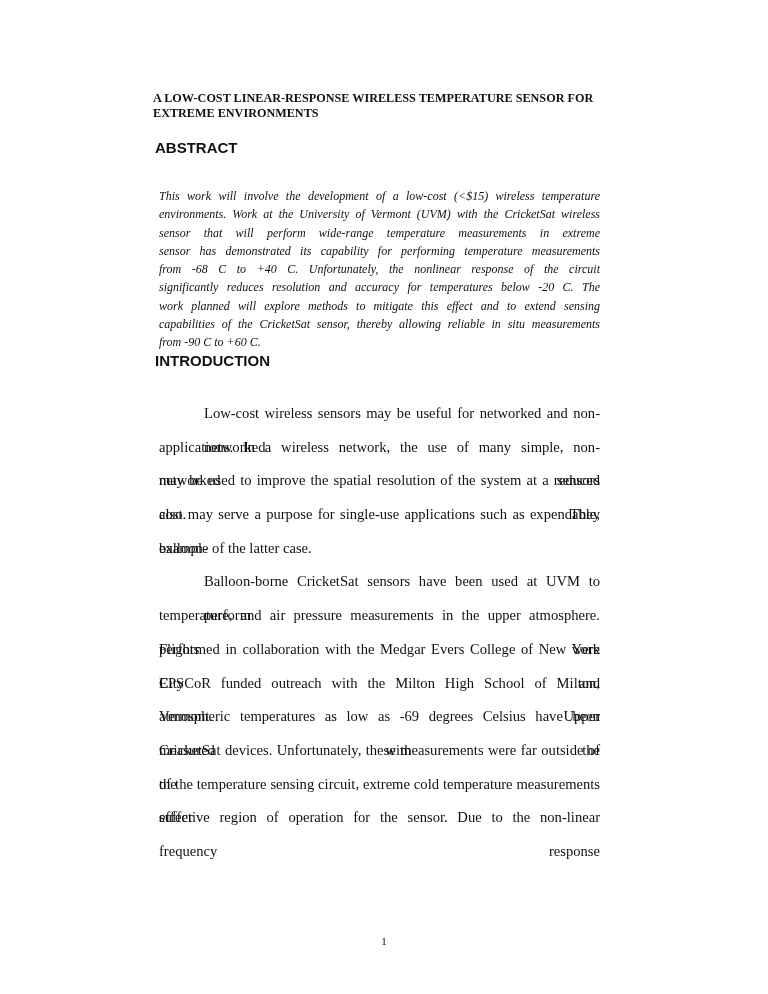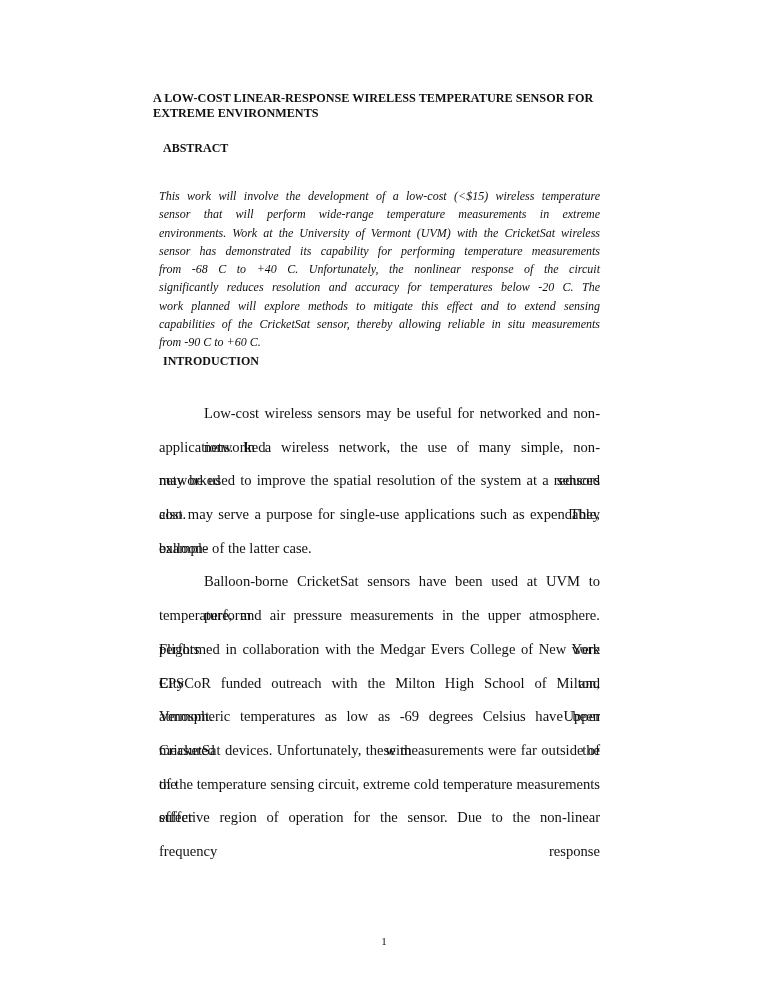--- a/index.html
+++ b/index.html
@@ -4,22 +4,22 @@
 <style>
   html, body { margin: 0; padding: 0; background: #ffffff; }
   body { width: 768px; height: 994px; position: relative; overflow: hidden; color: #111; }
   .page { position: absolute; left: 0; top: 0; width: 768px; height: 994px; background: #fff; }
   .title {
     position: absolute; left: 153px; top: 91px; width: 460px;
     font-family: "Liberation Serif", serif; font-weight: bold; font-size: 12.2px;
     line-height: 15px; letter-spacing: 0;
   }
   .h1 {
-    position: absolute; left: 163px;
-    font-family: Liberation Serif, serif; font-weight: bold; font-size: 12px;
+    position: absolute; left: 155px;
+    font-family: Liberation Sans, sans-serif; font-weight: bold; font-size: 15px;
     line-height: 20px;
   }
   .abstract-block { position: absolute; left: 159px; top: 187px; width: 441px; }
   .abs-line {
     font-family: "Liberation Serif", serif; font-style: italic; font-size: 12px;
     line-height: 18.3px; height: 18.3px; white-space: nowrap;
     text-align: justify; text-align-last: justify;
   }
   .abs-line.last { text-align-last: left; }
   .body-block { position: absolute; left: 159px; top: 397px; width: 441px; }
@@ -42,22 +42,22 @@
 
   <div class="title">
     <div>A LOW-COST LINEAR-RESPONSE WIRELESS TEMPERATURE SENSOR FOR</div>
     <div>EXTREME ENVIRONMENTS</div>
   </div>
 
   <div class="h1" style="top:138px;">ABSTRACT</div>
 
   <div class="abstract-block">
     <div class="abs-line" style="white-space: normal;">This work will involve the development of a low-cost (&lt;$15) wireless temperature</div>
+    <div class="abs-line" style="white-space: normal;">environments.  Work at the University of Vermont (UVM) with the CricketSat wireless</div>
     <div class="abs-line" style="white-space: normal;">sensor that will perform wide-range temperature measurements in extreme</div>
-    <div class="abs-line" style="white-space: normal;">environments.  Work at the University of Vermont (UVM) with the CricketSat wireless</div>
     <div class="abs-line" style="white-space: normal;">sensor has demonstrated its capability for performing temperature measurements</div>
     <div class="abs-line" style="white-space: normal;">from -68 C to +40 C.  Unfortunately, the nonlinear response of the circuit</div>
     <div class="abs-line" style="white-space: normal;">significantly reduces resolution and accuracy for temperatures below -20 C.  The</div>
     <div class="abs-line" style="white-space: normal;">work planned will explore methods to mitigate this effect and to extend sensing</div>
     <div class="abs-line" style="white-space: normal;">capabilities of the CricketSat sensor, thereby allowing reliable in situ measurements</div>
     <div class="abs-line last" style="white-space: normal;">from -90 C to +60 C.</div>
   </div>
 
   <div class="h1" style="top:351px;">INTRODUCTION</div>
 

